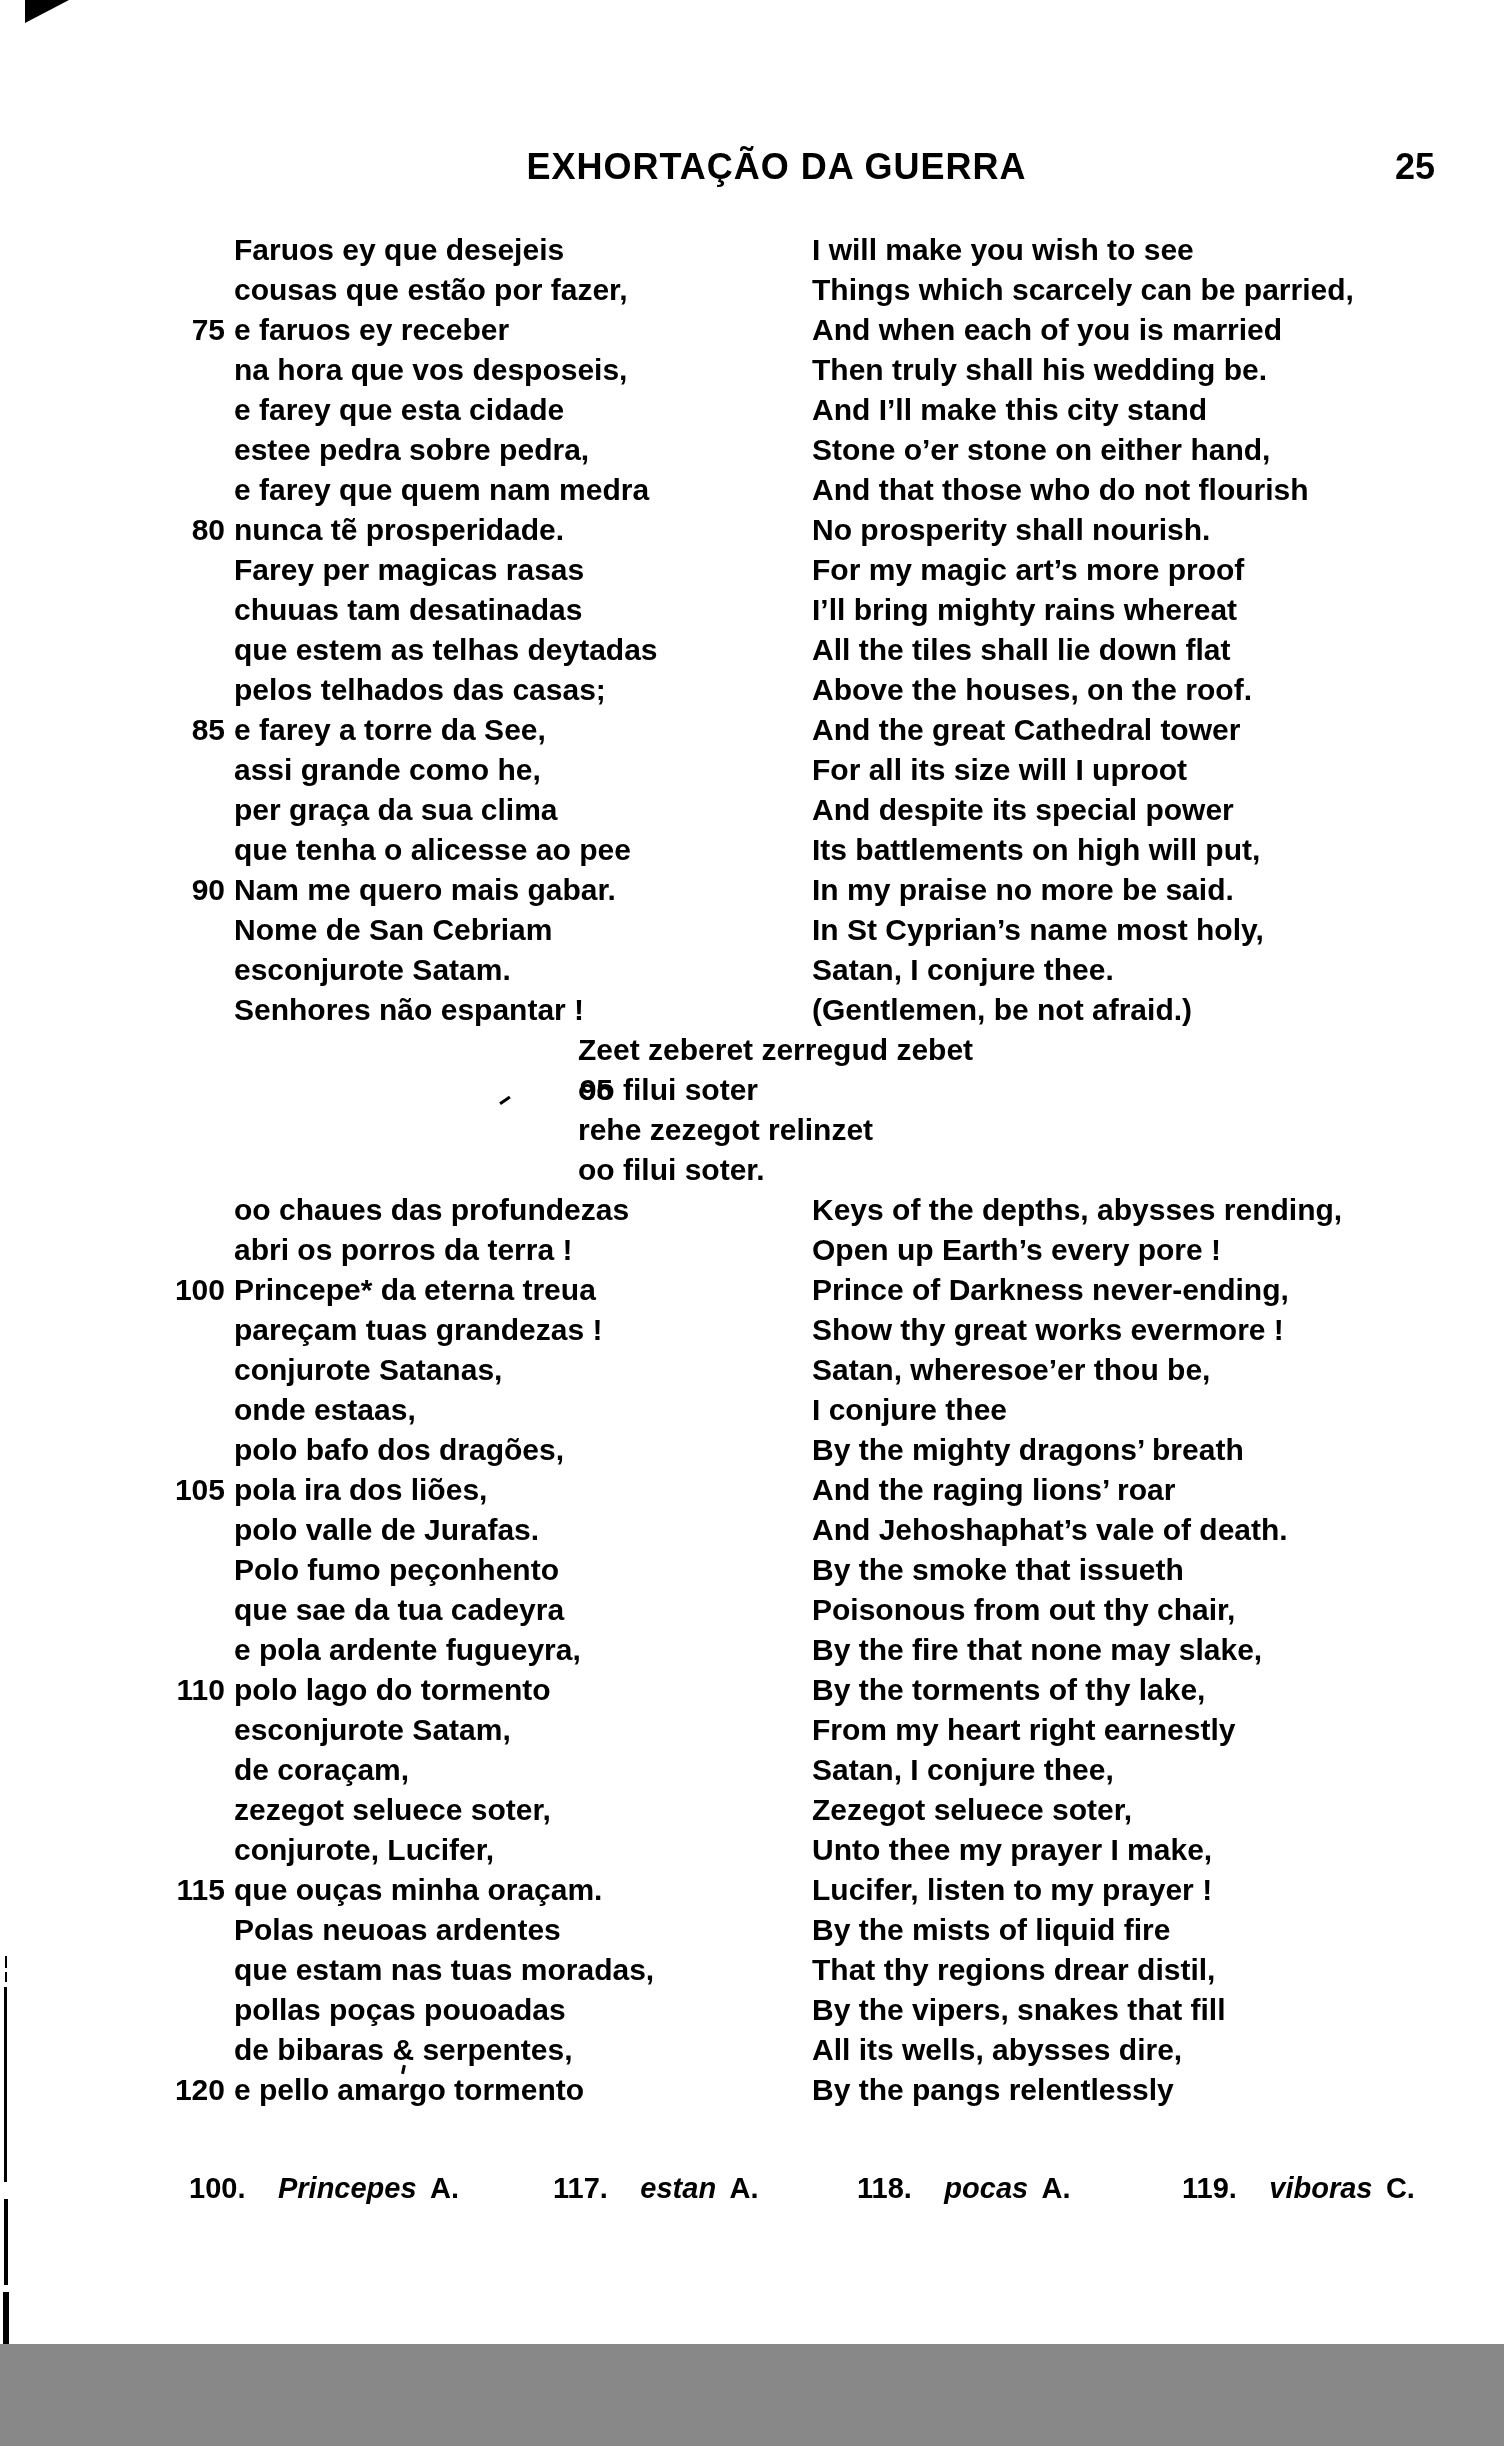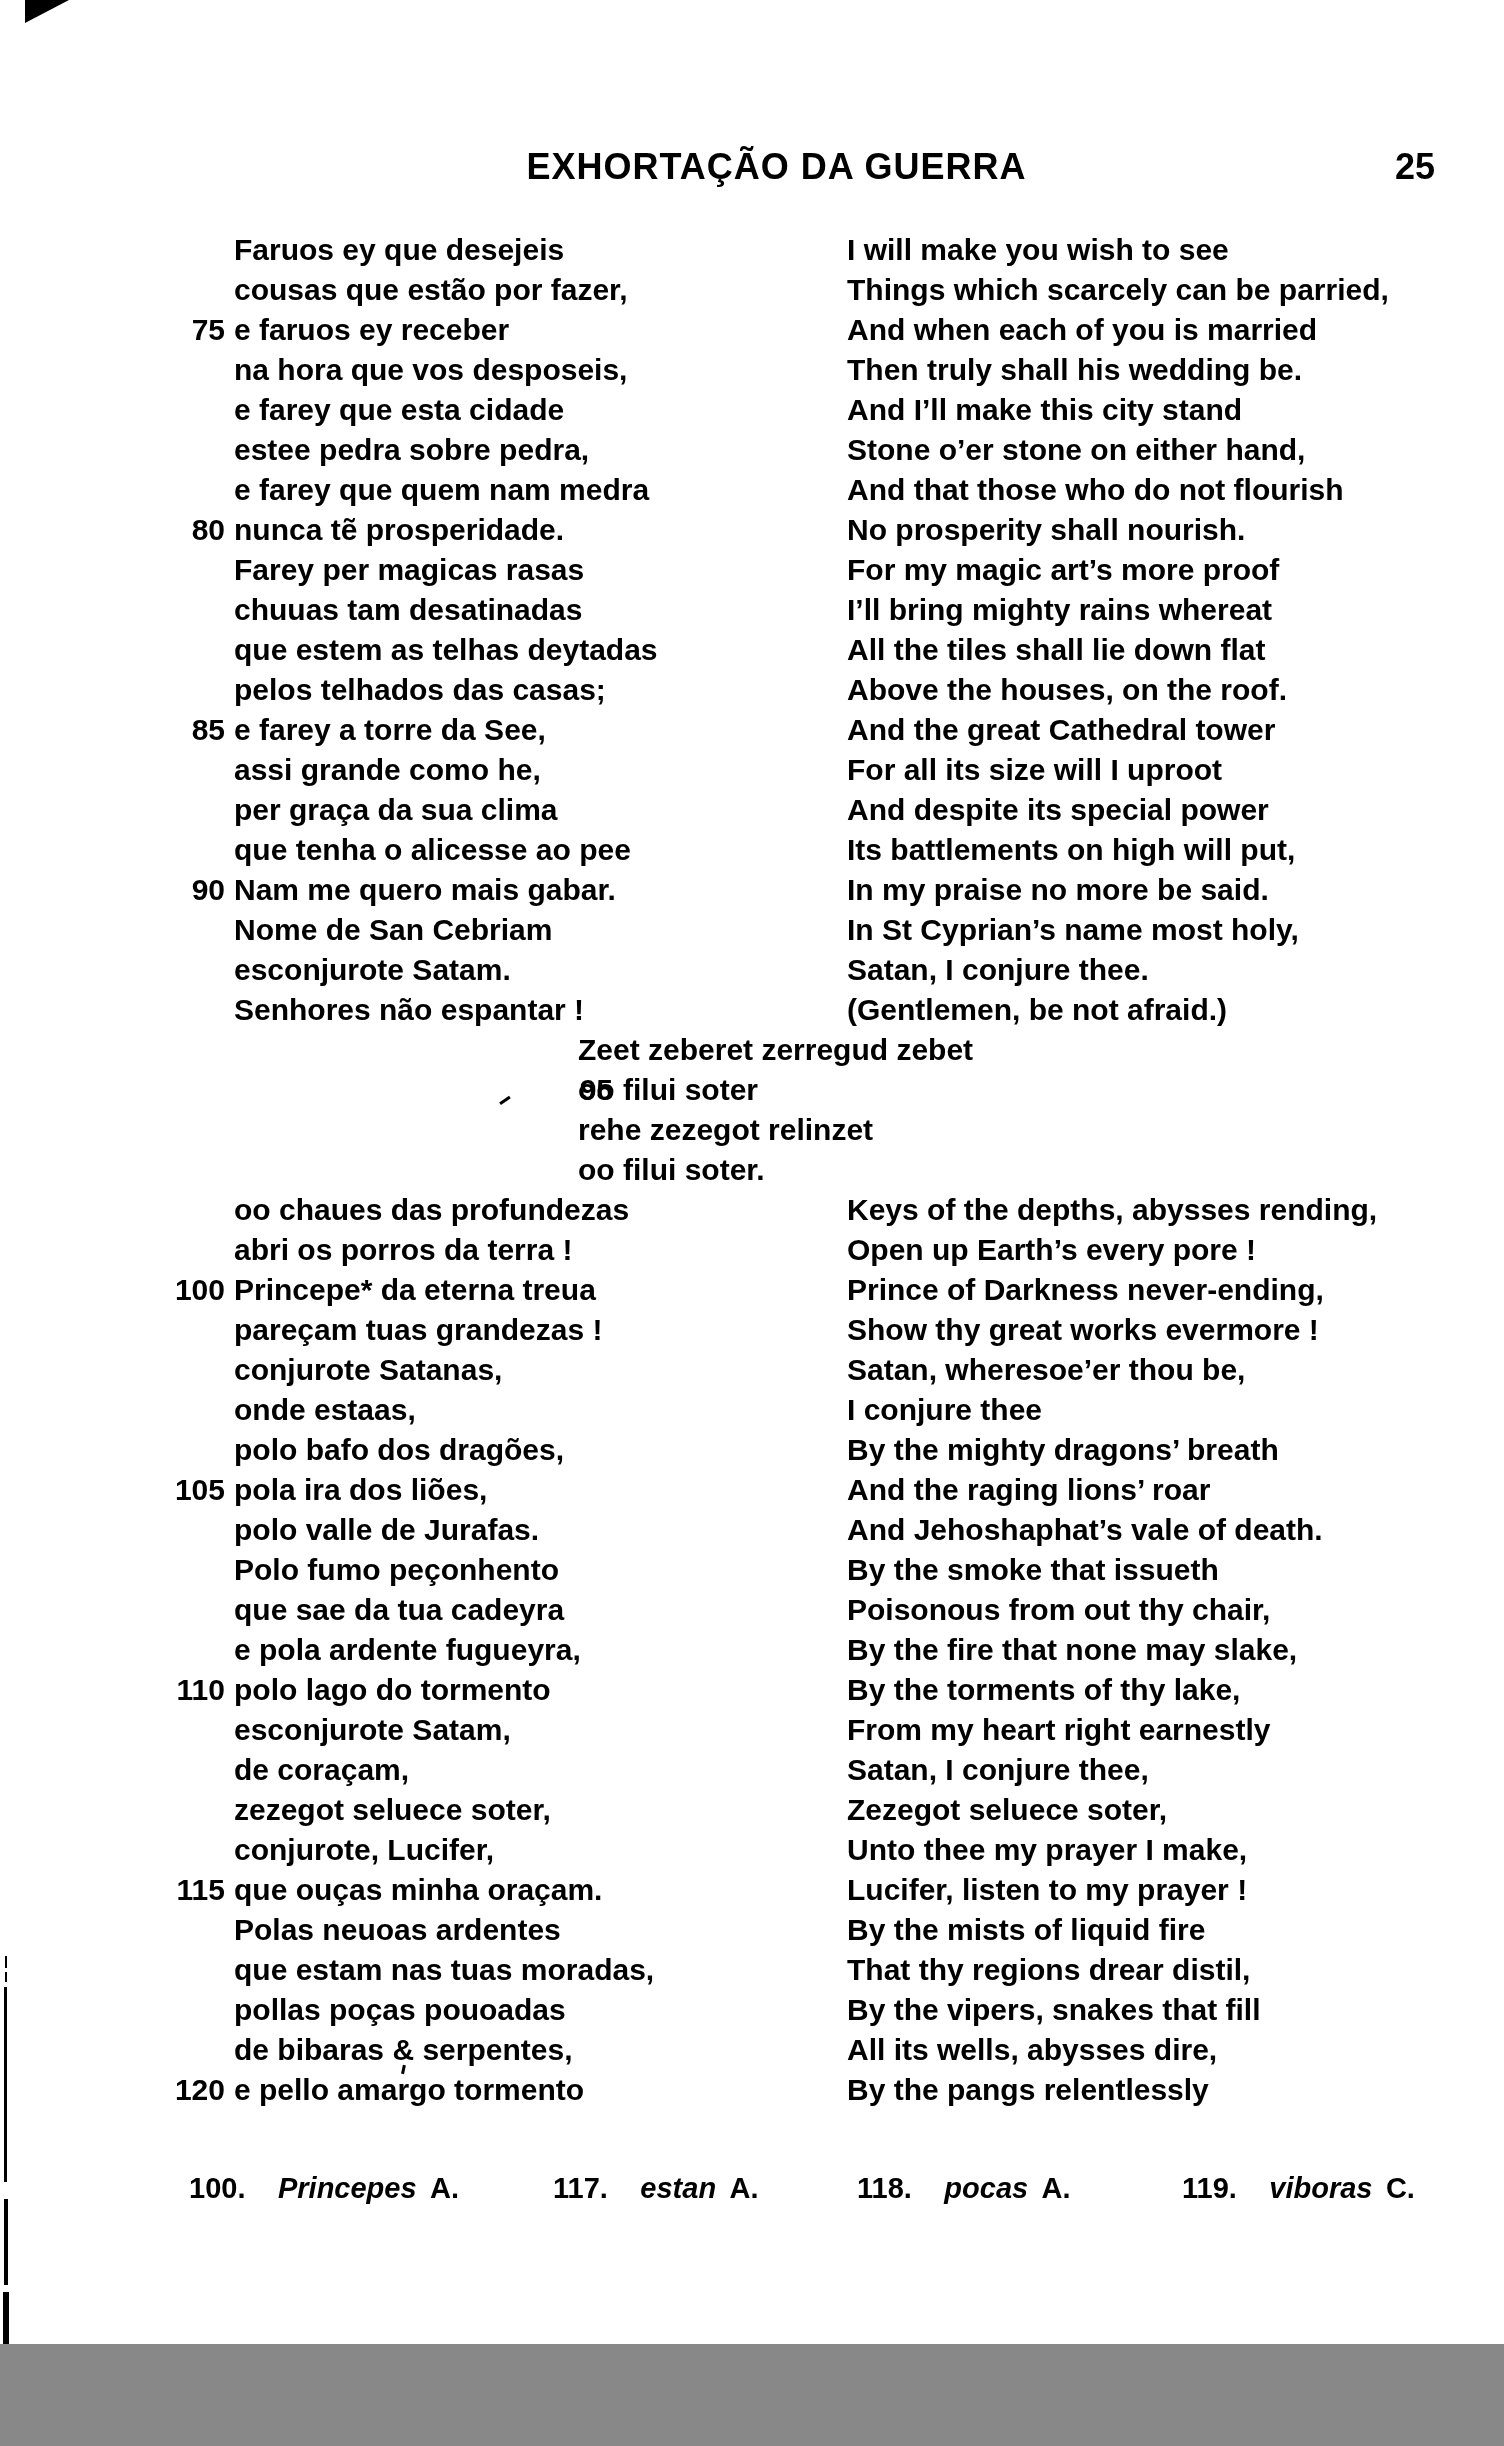--- a/index.html
+++ b/index.html
@@ -22,21 +22,21 @@
   }
   .page-number{
     position:absolute;top:146px;left:1395px;
     font-size:36px;
   }
   
   .poem{position:absolute;top:233px;left:0;width:1505px;}
   .line{position:relative;height:40px;font-size:30px;line-height:34px;white-space:nowrap;}
   .line .num{position:absolute;left:0;top:0;width:225px;text-align:right;}
   .line .pt{position:absolute;left:234px;top:0;}
-  .line .en{position:absolute;left:847px;top:0;}
+  .line .en{position:absolute;left:812px;top:0;}
   .line.magic .num{width:569px;padding-left:44px;}
   .line.magic .pt{left:578px;}
   
   .footnotes{position:absolute;top:2172px;left:0;width:1505px;height:44px;font-size:29px;}
   .fn{position:absolute;top:0;white-space:nowrap;}
   .fn .fnum{margin-right:32.5px;}
   .fn .fword{font-style:italic;margin-right:13.4px;}
   
   .corner-artifact{
     position:absolute;left:25px;top:0;width:44px;height:23px;

